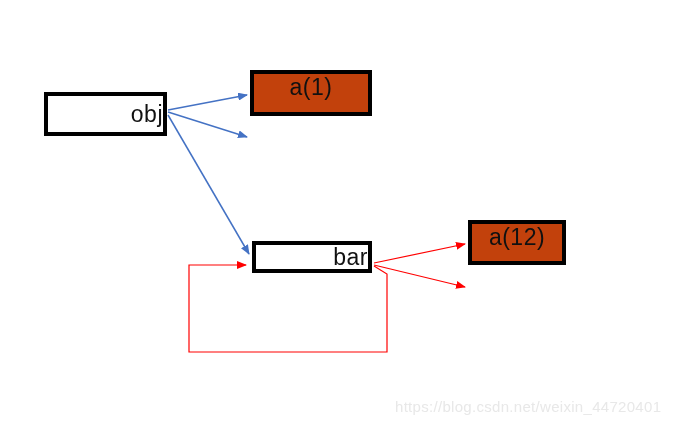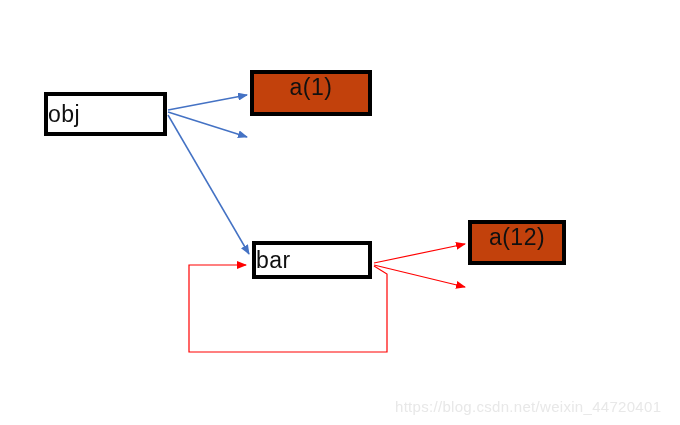--- a/index.html
+++ b/index.html
@@ -21,27 +21,27 @@
     width: 680px; height: 425px;
     pointer-events: none;
   }
   .node {
     position: absolute;
     box-sizing: border-box;
     border: 4px solid var(--box-border, #000000);
     background: #ffffff;
     display: flex;
     align-items: center;
-    justify-content: flex-start;
+    justify-content: flex-end;
     font-size: 23px;
     color: var(--text, #111111);
     letter-spacing: 0.5px;
   }
   .node-obj  { left: 44px;  top: 92px;  width: 123px; height: 44px; }
-  .node-bar  { left: 252px; top: 241px; width: 120px; height: 38px; }
+  .node-bar  { left: 252px; top: 241px; width: 120px; height: 32px; }
   .stack {
     position: absolute;
     display: flex;
     flex-direction: column;
   }
   .stack-obj-attrs { left: 250px; top: 70px;  width: 122px; }
   .stack-bar-attrs { left: 468px; top: 220px; width: 98px; }
   .cell {
     box-sizing: border-box;
     border: 4px solid var(--box-border, #000000);

